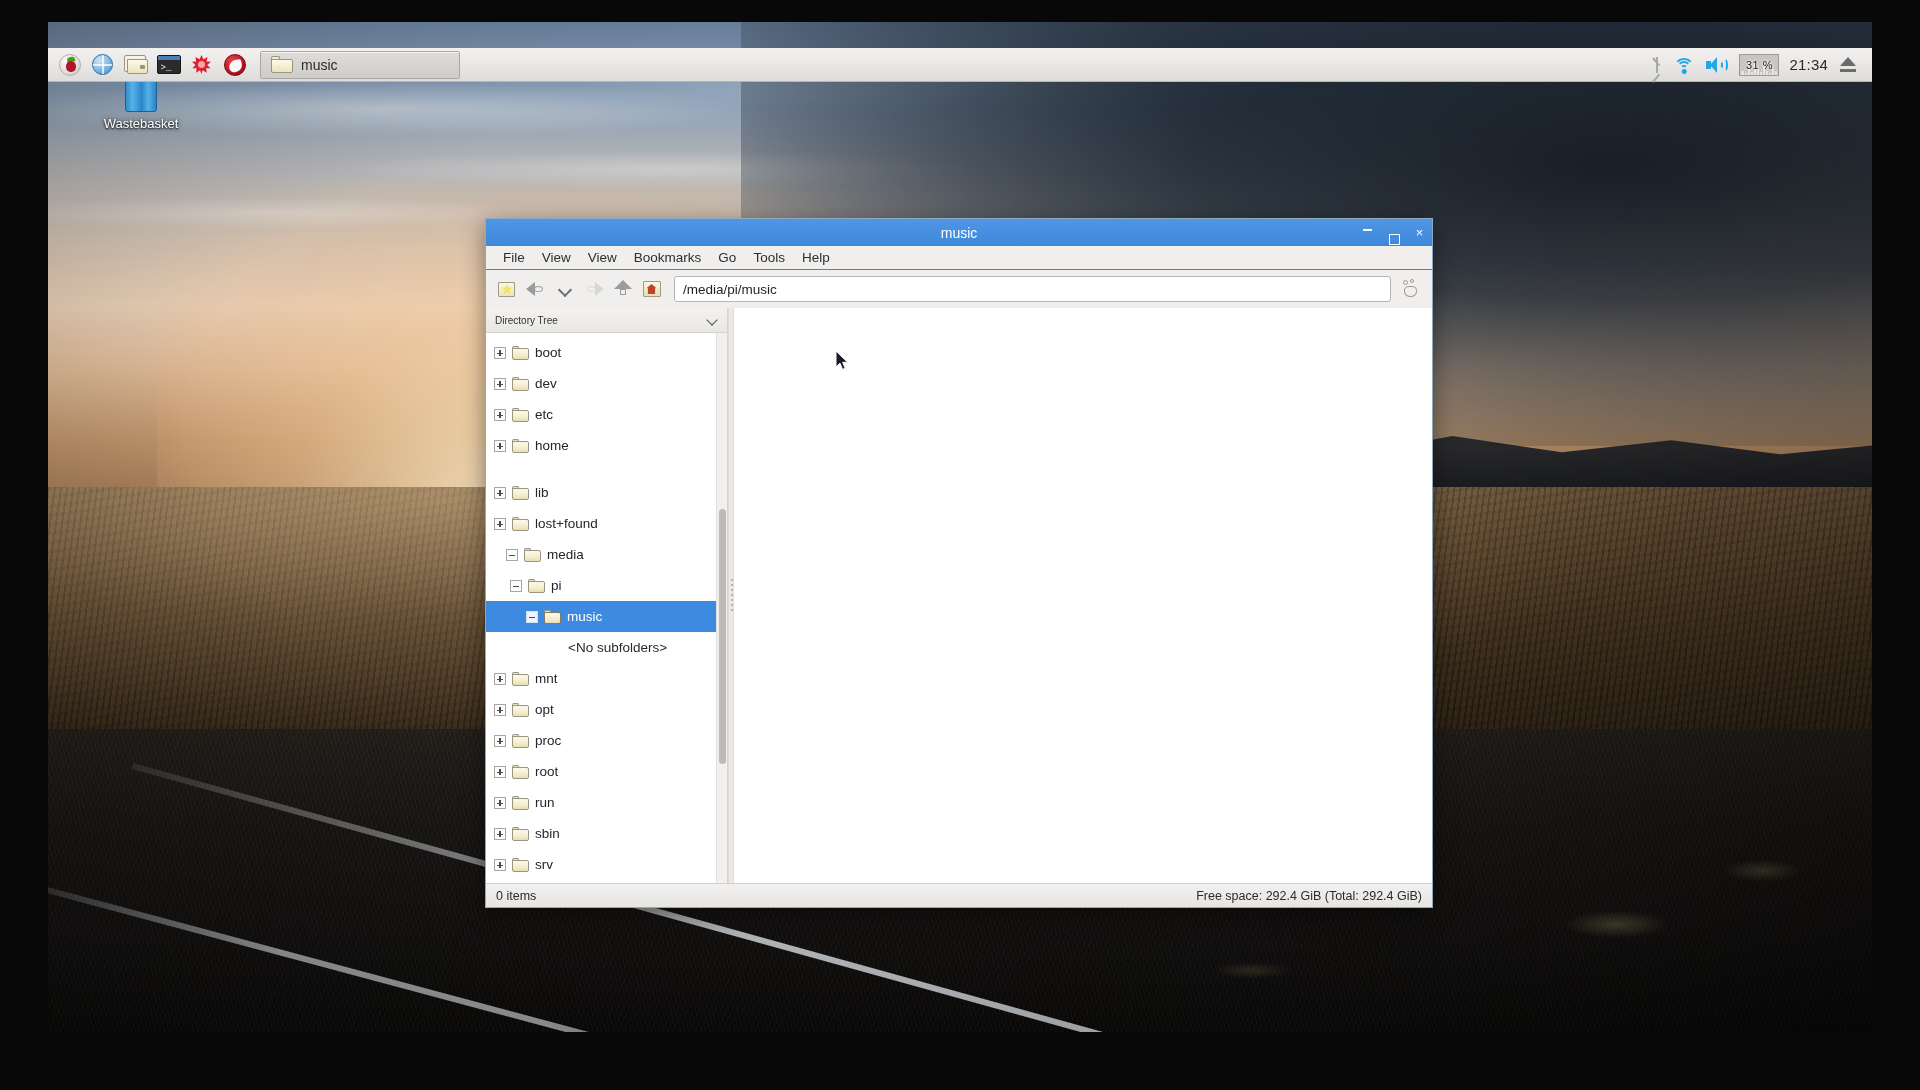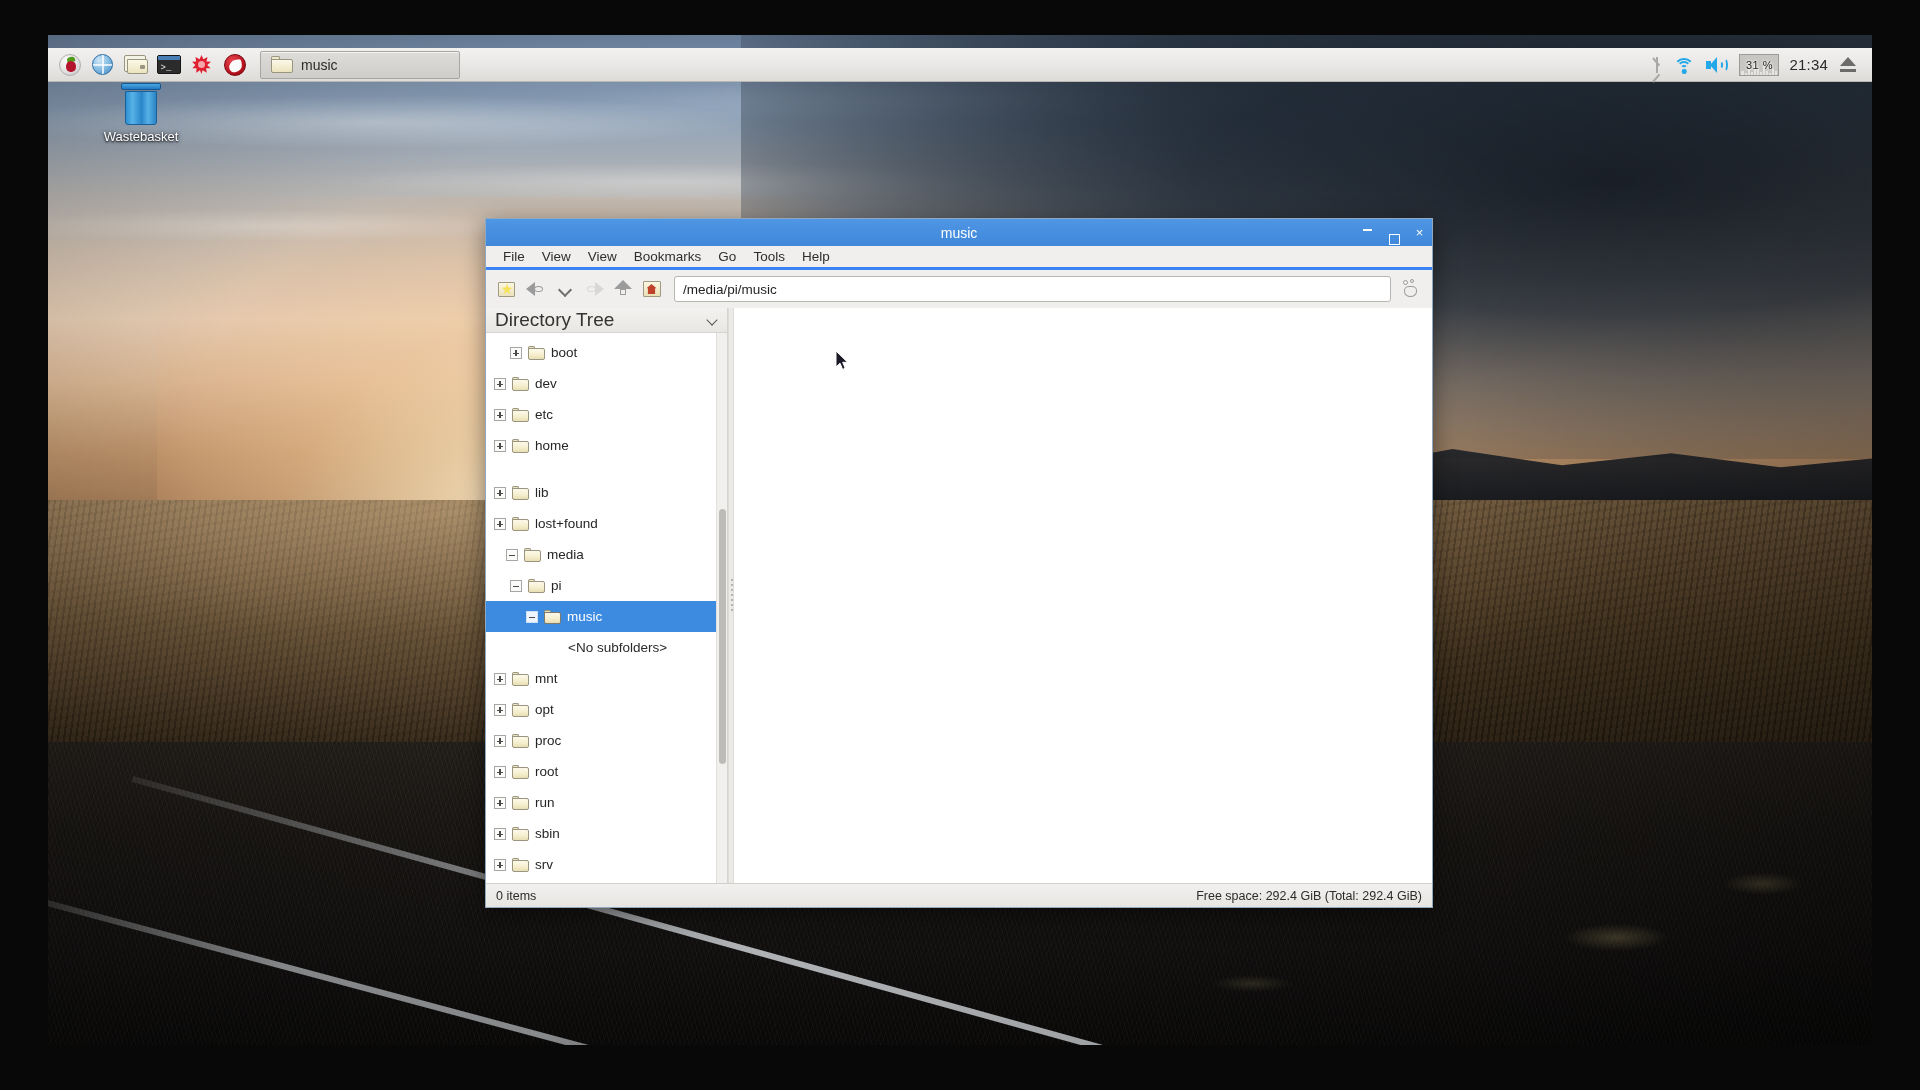--- a/index.html
+++ b/index.html
@@ -16,21 +16,21 @@
   #screen {
     position: absolute;
     left: 0; top: 0;
     width: 1920px; height: 1090px;
     background: #080808;
   }
 
   
   #desktop {
     position: absolute;
-    left: 48px; top: 35px;
+    left: 48px; top: 22px;
     width: 1824px; height: 1010px;
     overflow: hidden;
     background: #4c1d95;
   }
   .wp-layer { position: absolute; left: 0; top: 0; width: 100%; height: 100%; }
 
   
   .wp-sky {
     height: 52%;
     background:
@@ -378,21 +378,21 @@
   .wbtn.min { position: relative; }
   .wbtn.min::after { content:""; position:absolute; left:2px; bottom:2px; width:9px; height:2px; background:#fff; }
   .wbtn.max { position: relative; }
   .wbtn.max::after { content:""; position:absolute; left:2px; top:1px; width:9px; height:9px; border:1.6px solid #fff; }
 
   #fm-menubar {
     height: 24px;
     display: flex; align-items: center;
     padding-left: 10px; gap: 3px;
     background: #f0efee;
-    border-bottom: 3px solid #3b82f6;
+    border-bottom: 1px solid #3b82f6;
     flex: 0 0 auto;
   }
   .menu-item {
     font-size: 13.5px; color: #2e2e2e;
     padding: 3px 7px; border-radius: 2px; cursor: pointer;
   }
 
   #fm-toolbar {
     height: 38px;
     display: flex; align-items: center;
@@ -488,21 +488,21 @@
     background: #ffffff;
     border-right: 1px solid #d6d4d1;
     min-height: 0;
   }
   #side-header {
     height: 25px; flex: 0 0 auto;
     display: flex; align-items: center; justify-content: space-between;
     padding: 0 8px 0 9px;
     background: linear-gradient(to bottom, #f3f2f0, #e9e7e4);
     border-bottom: 1px solid #d6d4d1;
-    font-size: 19px; color: #333; cursor: pointer;
+    font-size: 10px; color: #333; cursor: pointer;
   }
   #side-header .chev { width: 13px; height: 13px; position: relative; }
   #side-header .chev::after {
     content:""; position:absolute; left:2px; top:2px; width:7px; height:7px;
     border-right: 1.8px solid #555; border-bottom: 1.8px solid #555;
     transform: rotate(45deg);
   }
 
   #tree-wrap { flex: 1 1 auto; display: flex; min-height: 0; }
   #tree {
@@ -785,21 +785,21 @@
     <div id="fm-body">
 
       <div id="side-pane">
         <div id="side-header">
           <span>Directory Tree</span>
           <span class="chev"></span>
         </div>
 
         <div id="tree-wrap">
           <div id="tree">
-              <div class="tnode" style="padding-left: 24px;">
+              <div class="tnode" style="padding-left: 8px;">
                 <span class="expander plus"></span>
                 <span class="tfold">
                   <span class="tb2"></span>
                   <span class="bd2"></span>
                 </span>
                 <span>boot</span>
               </div>
               <div class="tnode" style="padding-left: 8px;">
                 <span class="expander plus"></span>
                 <span class="tfold">

